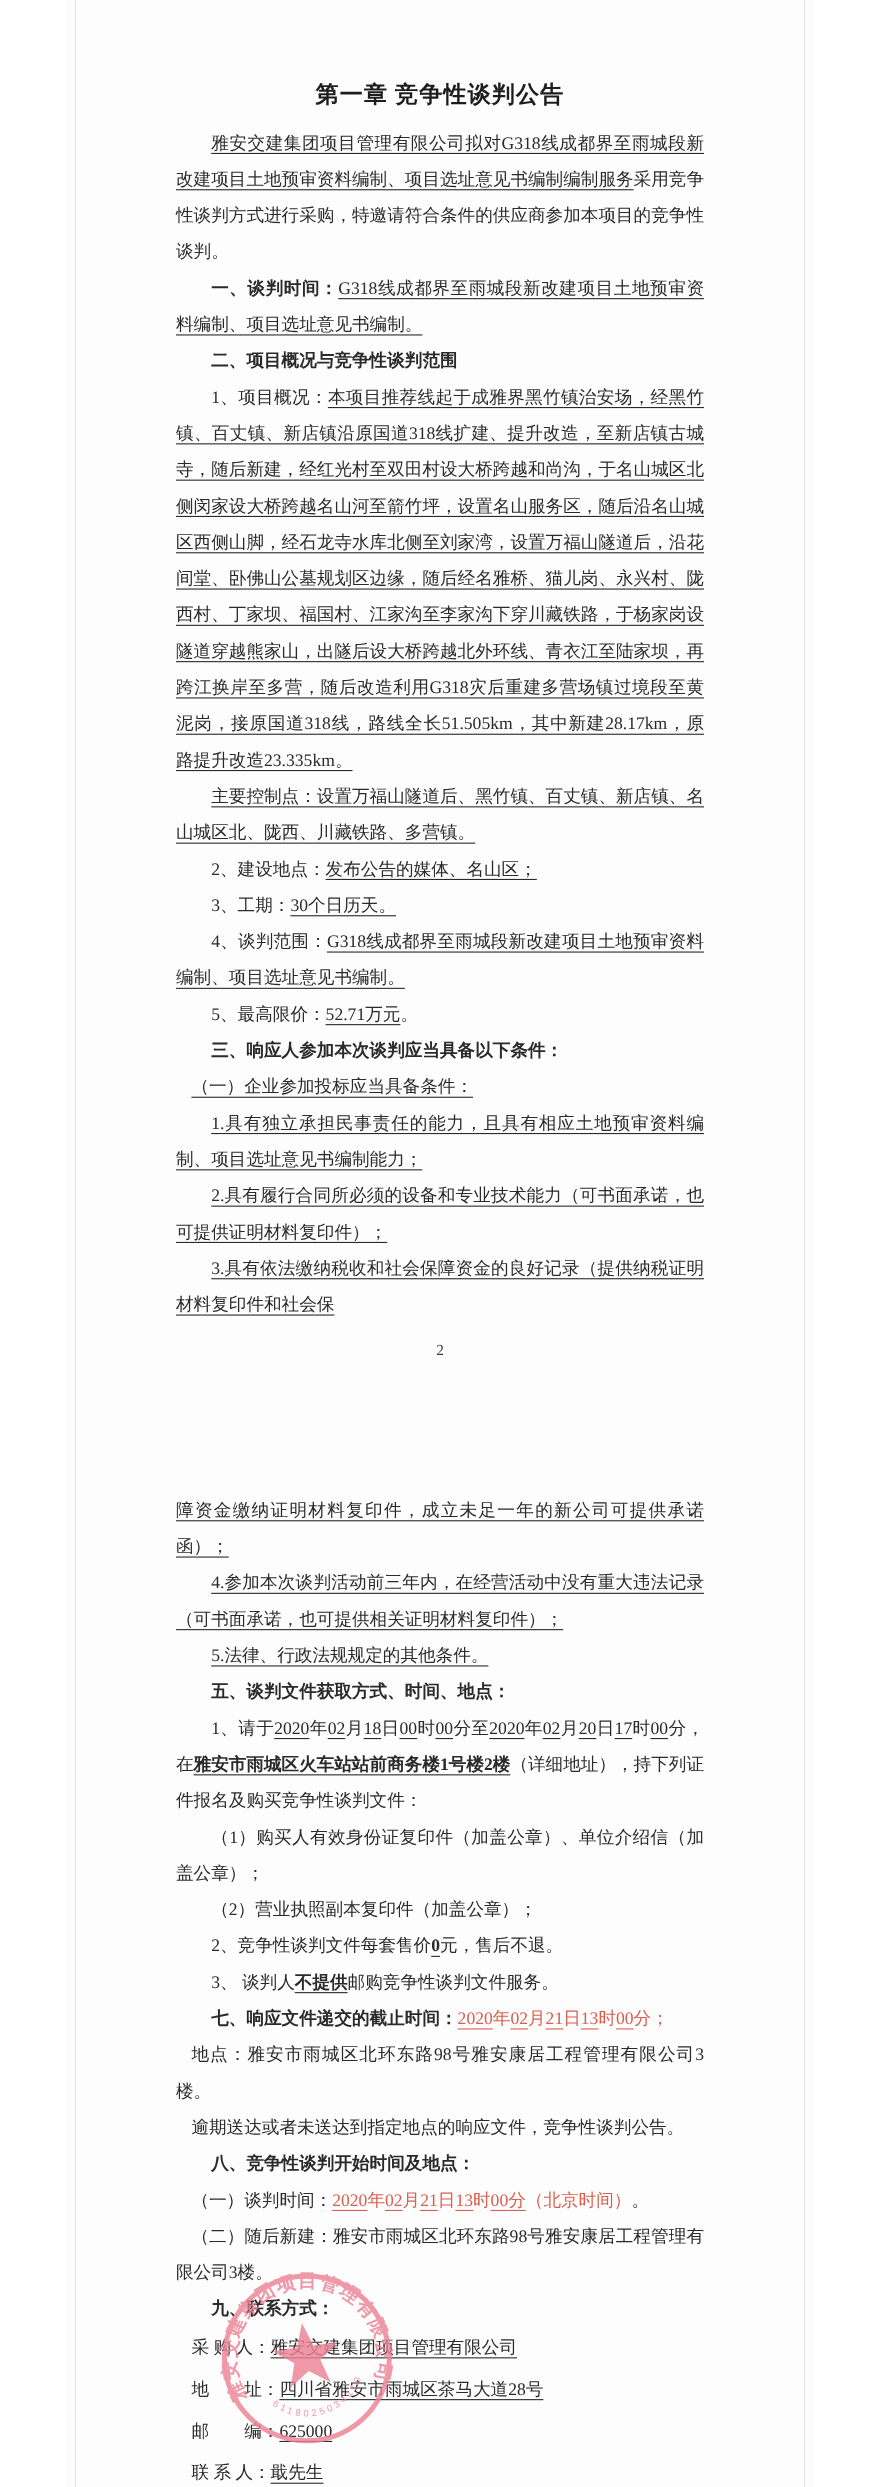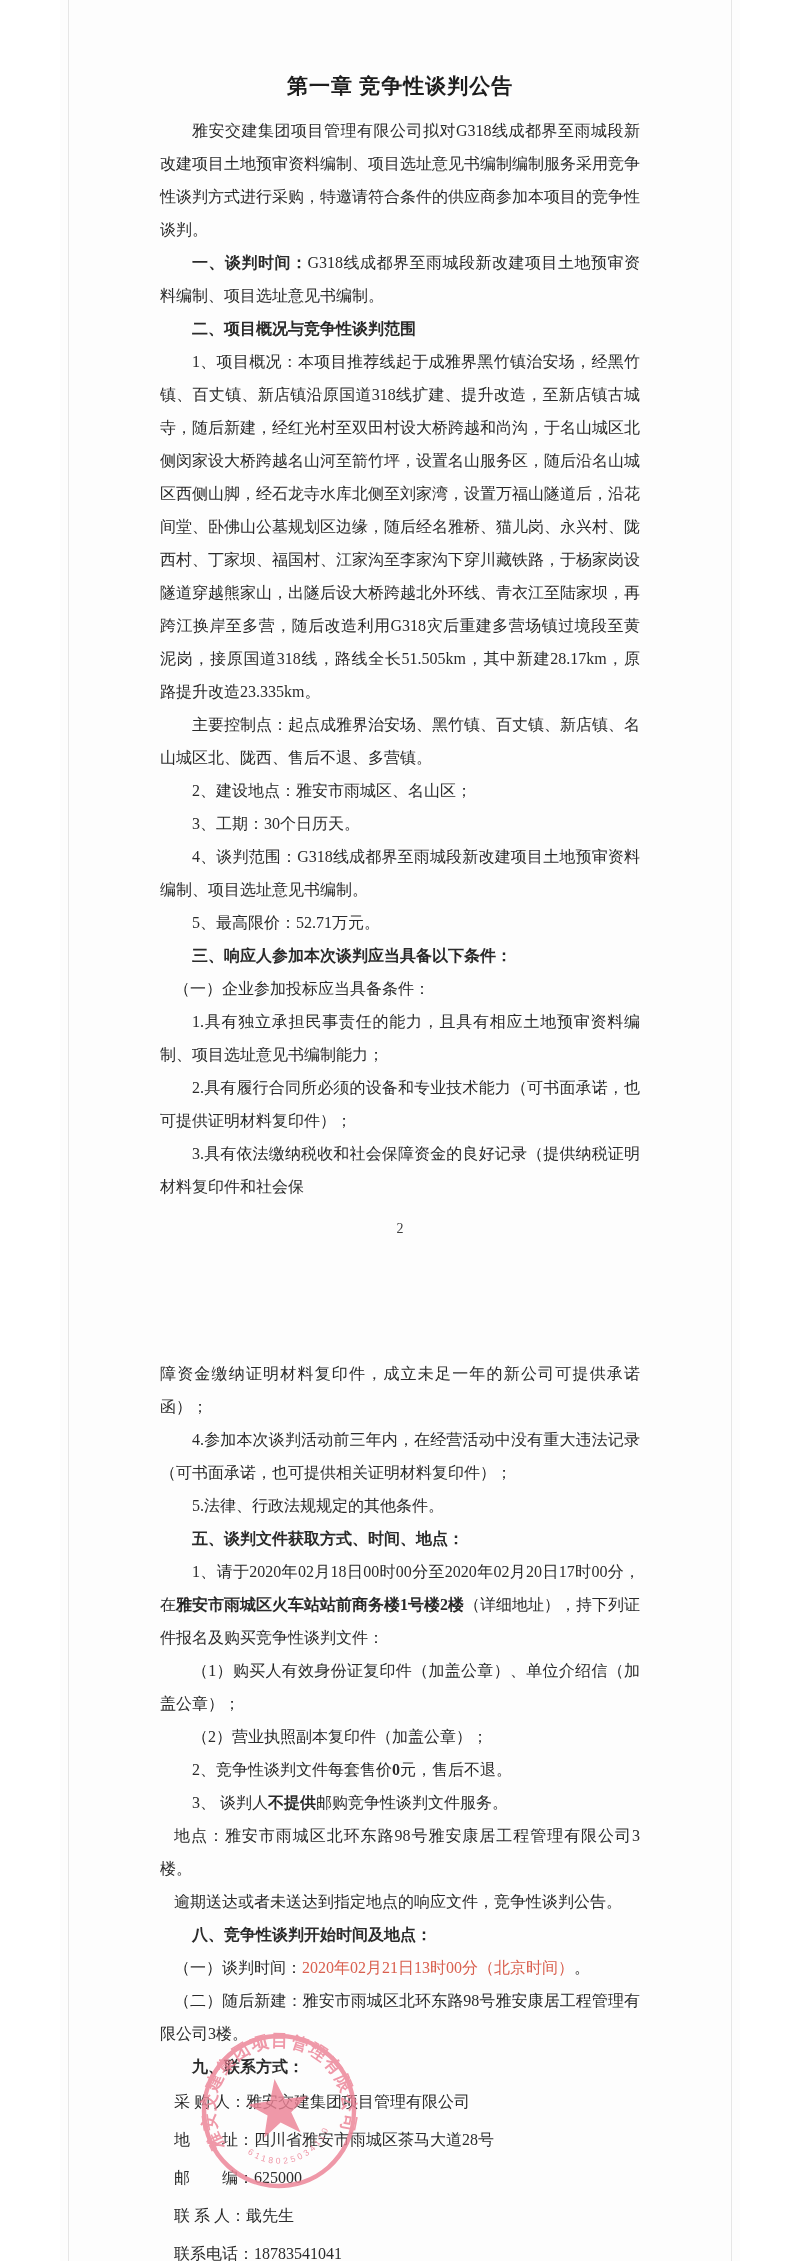--- a/index.html
+++ b/index.html
@@ -17,21 +17,21 @@
   h1.doc-title{
     text-align:center;font-size:21px;font-weight:bold;color:#1d1d1d;
     margin:0 0 14px 0;padding-top:72px;letter-spacing:1px;
   }
   .content{padding:0 100px;}
   .content p{margin:0;line-height:33px;text-align:justify;}
   p.ind{text-indent:32px;}
   p.sub{text-indent:14px;}
   p.none{text-indent:0;}
   .b{font-weight:bold;}
-  .u{text-underline-offset:4px;text-decoration-thickness:1px;}
+  .u{text-decoration:underline;text-underline-offset:4px;text-decoration-thickness:1px;}
   .red{color:#d95f4e;}
   .pagenum{text-align:center;font-size:14px;color:#3c3c3c;margin-top:16px;line-height:20px;}
   .page-gap{height:118px;}
   .contact-block{position:relative;}
   .contact-block p.cline{line-height:38px;}
   .stamp{
     position:absolute;left:138px;top:-20px;width:162px;height:162px;
     opacity:0.82;transform:rotate(-8deg);pointer-events:none;
   }
   .pagenum-3{margin-top:26px;}
@@ -41,22 +41,22 @@
 
 <div class="page-wrap">
 
   <h1 class="doc-title">第一章  竞争性谈判公告</h1>
 
   <div class="content" id="sec-page1">
       <p class="ind"><span class="u">雅安交建集团项目管理有限公司拟对G318线成都界至雨城段新改建项目土地预审资料编制、项目选址意见书编制编制服务</span><span>采用竞争性谈判方式进行采购，特邀请符合条件的供应商参加本项目的竞争性谈判。</span></p>
       <p class="ind"><span class="b">一、谈判时间：</span><span class="u">G318线成都界至雨城段新改建项目土地预审资料编制、项目选址意见书编制。</span></p>
       <p class="ind"><span class="b">二、项目概况与竞争性谈判范围</span></p>
       <p class="ind"><span>1、项目概况：</span><span class="u">本项目推荐线起于成雅界黑竹镇治安场，经黑竹镇、百丈镇、新店镇沿原国道318线扩建、提升改造，至新店镇古城寺，随后新建，经红光村至双田村设大桥跨越和尚沟，于名山城区北侧闵家设大桥跨越名山河至箭竹坪，设置名山服务区，随后沿名山城区西侧山脚，经石龙寺水库北侧至刘家湾，设置万福山隧道后，沿花间堂、卧佛山公墓规划区边缘，随后经名雅桥、猫儿岗、永兴村、陇西村、丁家坝、福国村、江家沟至李家沟下穿川藏铁路，于杨家岗设隧道穿越熊家山，出隧后设大桥跨越北外环线、青衣江至陆家坝，再跨江换岸至多营，随后改造利用G318灾后重建多营场镇过境段至黄泥岗，接原国道318线，路线全长51.505km，其中新建28.17km，原路提升改造23.335km。</span></p>
-      <p class="ind"><span class="u">主要控制点：起点成雅界治安场、黑竹镇、百丈镇、新店镇、名山城区北、陇西、售后不退、多营镇。</span></p>
-      <p class="ind"><span>2、建设地点：</span><span class="u">雅安市雨城区、名山区；</span></p>
+      <p class="ind"><span class="u">主要控制点：设置万福山隧道后、黑竹镇、百丈镇、新店镇、名山城区北、陇西、川藏铁路、多营镇。</span></p>
+      <p class="ind"><span>2、建设地点：</span><span class="u">发布公告的媒体、名山区；</span></p>
       <p class="ind"><span>3、工期：</span><span class="u">30个日历天。</span></p>
       <p class="ind"><span>4、谈判范围：</span><span class="u">G318线成都界至雨城段新改建项目土地预审资料编制、项目选址意见书编制。</span></p>
       <p class="ind"><span>5、最高限价：</span><span class="u">52.71万元</span><span>。</span></p>
       <p class="ind"><span class="b">三、响应人参加本次谈判应当具备以下条件：</span></p>
       <p class="sub"><span class="u">（一）企业参加投标应当具备条件：</span></p>
       <p class="ind"><span class="u">1.具有独立承担民事责任的能力，且具有相应土地预审资料编制、项目选址意见书编制能力；</span></p>
       <p class="ind"><span class="u">2.具有履行合同所必须的设备和专业技术能力（可书面承诺，也可提供证明材料复印件）；</span></p>
       <p class="ind"><span class="u">3.具有依法缴纳税收和社会保障资金的良好记录（提供纳税证明材料复印件和社会保</span></p>
     </div>
 
@@ -66,20 +66,21 @@
   <div class="content" id="sec-page2">
       <p class="none"><span class="u">障资金缴纳证明材料复印件，成立未足一年的新公司可提供承诺函）；</span></p>
       <p class="ind"><span class="u">4.参加本次谈判活动前三年内，在经营活动中没有重大违法记录（可书面承诺，也可提供相关证明材料复印件）；</span></p>
       <p class="ind"><span class="u">5.法律、行政法规规定的其他条件。</span></p>
       <p class="ind"><span class="b">五、谈判文件获取方式、时间、地点：</span></p>
       <p class="ind"><span>1、请于</span><span class="u">2020</span><span>年</span><span class="u">02</span><span>月</span><span class="u">18</span><span>日</span><span class="u">00</span><span>时</span><span class="u">00</span><span>分至</span><span class="u">2020</span><span>年</span><span class="u">02</span><span>月</span><span class="u">20</span><span>日</span><span class="u">17</span><span>时</span><span class="u">00</span><span>分，在</span><span class="b u">雅安市雨城区火车站站前商务楼1号楼2楼</span><span>（详细地址），持下列证件报名及购买竞争性谈判文件：</span></p>
       <p class="ind"><span>（1）购买人有效身份证复印件（加盖公章）、单位介绍信（加盖公章）；</span></p>
       <p class="ind"><span>（2）营业执照副本复印件（加盖公章）；</span></p>
       <p class="ind"><span>2、竞争性谈判文件每套售价</span><span class="b u">0</span><span>元，售后不退。</span></p>
       <p class="ind"><span>3、 谈判人</span><span class="b u">不提供</span><span>邮购竞争性谈判文件服务。</span></p>
+      <p class="ind"><span class="b">七、响应文件递交的截止时间：</span><span class="u red">2020</span><span class="red">年</span><span class="u red">02</span><span class="red">月</span><span class="u red">21</span><span class="red">日</span><span class="u red">13</span><span class="red">时</span><span class="u red">00</span><span class="red">分；</span></p>
       <p class="sub"><span>地点：雅安市雨城区北环东路98号雅安康居工程管理有限公司3楼。</span></p>
       <p class="sub"><span>逾期送达或者未送达到指定地点的响应文件，竞争性谈判公告。</span></p>
       <p class="ind"><span class="b">八、竞争性谈判开始时间及地点：</span></p>
       <p class="sub"><span>（一）谈判时间：</span><span class="u red">2020</span><span class="red">年</span><span class="u red">02</span><span class="red">月</span><span class="u red">21</span><span class="red">日</span><span class="u red">13</span><span class="red">时</span><span class="u red">00</span><span class="u red">分</span><span class="red">（北京时间）</span><span>。</span></p>
       <p class="sub"><span>（二）随后新建：雅安市雨城区北环东路98号雅安康居工程管理有限公司3楼。</span></p>
     </div>
 
   <div class="content contact-block">
     <div id="contact-lines">
         <p class="ind"><span class="b">九、联系方式：</span></p>

